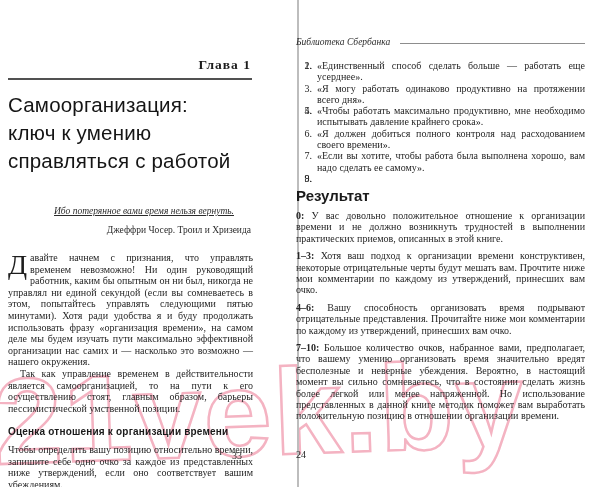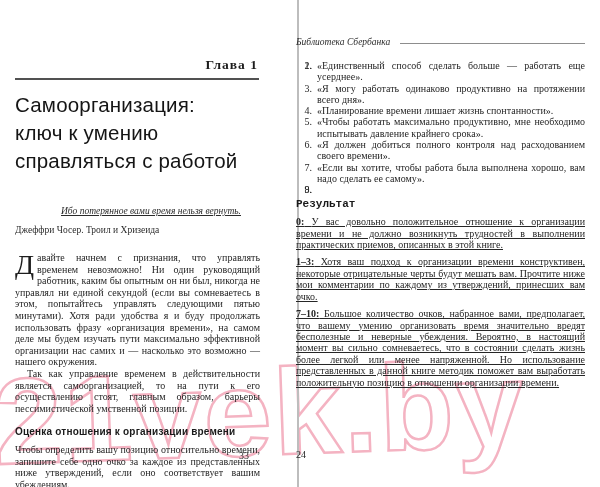--- a/index.html
+++ b/index.html
@@ -12,47 +12,47 @@
   .watermark{
     position:absolute;left:-6px;top:352px;z-index:1;
     font-family:"Liberation Sans", sans-serif;font-weight:700;
     font-size:122px;line-height:1;letter-spacing:2px;white-space:nowrap;
     color:transparent;-webkit-text-stroke:2.5px #f4b3c2;
     transform:rotate(-2deg);pointer-events:none;
   }
   
   .gutter{position:absolute;left:297px;top:0;width:2px;height:487px;background:#bdbdbd;z-index:2;}
   
-  .page-left{position:absolute;left:15px;top:0;width:245px;height:401px;z-index:3;}
+  .page-left{position:absolute;left:8px;top:0;width:245px;height:401px;z-index:3;}
   .chapter{margin-top:57px;text-align:right;font-weight:700;font-size:13.5px;
     letter-spacing:1px;color:#1c1c1c;padding-right:2px;}
   .chapter-rule{margin-top:5px;border-top:2px solid #515151;width:244px;}
   .book-title{margin-top:11px;font-family:"Liberation Sans", sans-serif;
     font-size:20.5px;line-height:28px;color:#151515;white-space:pre-line;letter-spacing:0.2px;}
   .epigraph{margin-top:30px;margin-left:46px;font-style:italic;font-size:9.5px;line-height:12px;color:#2a2a2a;text-decoration:underline;}
-  .epigraph-attr{margin-top:8px;font-size:9.5px;color:#2a2a2a;padding-right:2px;}
+  .epigraph-attr{margin-top:8px;text-align:right;font-size:9.5px;color:#2a2a2a;padding-right:2px;}
   .body-text{margin-top:17px;font-size:10px;line-height:11.6px;color:#262626;text-align:justify;}
   .body-text p{margin:0;}
   .dropcap{float:left;font-size:28px;line-height:23px;padding-right:3px;margin-top:1px;color:#1d1d1d;}
   .indent{text-indent:12px;}
   .subheading{margin-top:12px;margin-bottom:6px;font-family:"Liberation Sans", sans-serif;
     font-weight:700;font-size:10px;letter-spacing:0.2px;color:#1a1a1a;}
   .pagenum-left{position:absolute;left:224px;top:450px;font-size:10px;color:#2a2a2a;}
   
   .page-right{position:absolute;left:296px;top:0;width:289px;height:354px;z-index:3;}
   .rp-header{margin-top:37px;display:flex;align-items:center;
     font-style:italic;font-size:9.5px;color:#2a2a2a;}
   .rp-header .hline{flex:1;border-top:1px solid #8d8d8d;margin-left:10px;margin-top:2px;}
   .statements{margin-top:13px;}
   .st{position:relative;padding-left:21px;font-size:10px;line-height:11.3px;
     color:#262626;text-align:justify;}
   .st .num{position:absolute;left:0;top:0;width:16px;text-align:right;}
-  .result-heading{margin-top:14px;font-family:Liberation Mono, monospace;
-    font-weight:700;font-size:11px;color:#1a1a1a;}
-  .results p{margin:6px 0 0 0;font-size:10px;line-height:11.4px;color:#262626;text-align:justify;text-decoration:underline;}
+  .result-heading{margin-top:14px;font-family:Liberation Sans, sans-serif;
+    font-weight:700;font-size:15px;color:#1a1a1a;}
+  .results p{margin:6px 0 0 0;font-size:10px;line-height:11.4px;color:#262626;text-align:justify;}
   .score{font-weight:700;}
   .pagenum-right{position:absolute;left:0;top:449px;font-size:10px;color:#2a2a2a;}
 </style>
 </head>
 <body>
 
 <div class="watermark">21vek.by</div>
 <div class="gutter"></div>
 
 <div class="page-left">
@@ -75,28 +75,29 @@
 <div class="page-right">
   <div class="rp-header">
     <span>Библиотека Сбербанка</span>
     <span class="hline"></span>
   </div>
 
   <div class="statements">
     <div class="st"><span class="num">1.</span></div>
     <div class="st"><span class="num">2.</span><span>«Единственный способ сделать больше — работать еще усерднее».</span></div>
     <div class="st"><span class="num">3.</span><span>«Я могу работать одинаково продуктивно на протяжении всего дня».</span></div>
-    <div class="st"><span class="num">4.</span><span>«Планирование времени лишает жизнь спонтанности».</span></div>
+    <div class="st"><span class="num">4.</span></div>
     <div class="st"><span class="num">5.</span><span>«Чтобы работать максимально продуктивно, мне необходимо испытывать давление крайнего срока».</span></div>
     <div class="st"><span class="num">6.</span><span>«Я должен добиться полного контроля над расходованием своего времени».</span></div>
     <div class="st"><span class="num">7.</span><span>«Если вы хотите, чтобы работа была выполнена хорошо, вам надо сделать ее самому».</span></div>
     <div class="st"><span class="num">8.</span></div>
     <div class="st"><span class="num">9.</span></div>
   </div>
 
   <div class="result-heading">Результат</div>
   <div class="results">
     <p><span class="score">0:</span> <span>У вас довольно положительное отношение к организации времени и не должно возникнуть трудностей в выполнении практических приемов, описанных в этой книге.</span></p>
     <p><span class="score">1–3:</span> <span>Хотя ваш подход к организации времени конструктивен, некоторые отрицательные черты будут мешать вам. Прочтите ниже мои комментарии по каждому из утверждений, принесших вам очко.</span></p>
+    <p><span class="score">4–6:</span> <span>Вашу способность организовать время подрывают отрицательные представления. Прочитайте ниже мои комментарии по каждому из утверждений, принесших вам очко.</span></p>
     <p><span class="score">7–10:</span> <span>Большое количество очков, набранное вами, предполагает, что вашему умению организовать время значительно вредят бесполезные и неверные убеждения. Вероятно, в настоящий момент вы сильно сомневаетесь, что в состоянии сделать жизнь более легкой или менее напряженной. Но использование представленных в данной книге методик поможет вам выработать положительную позицию в отношении организации времени.</span></p>
   </div>
   <div class="pagenum-right">24</div>
 </div>
 
 </body></html>

